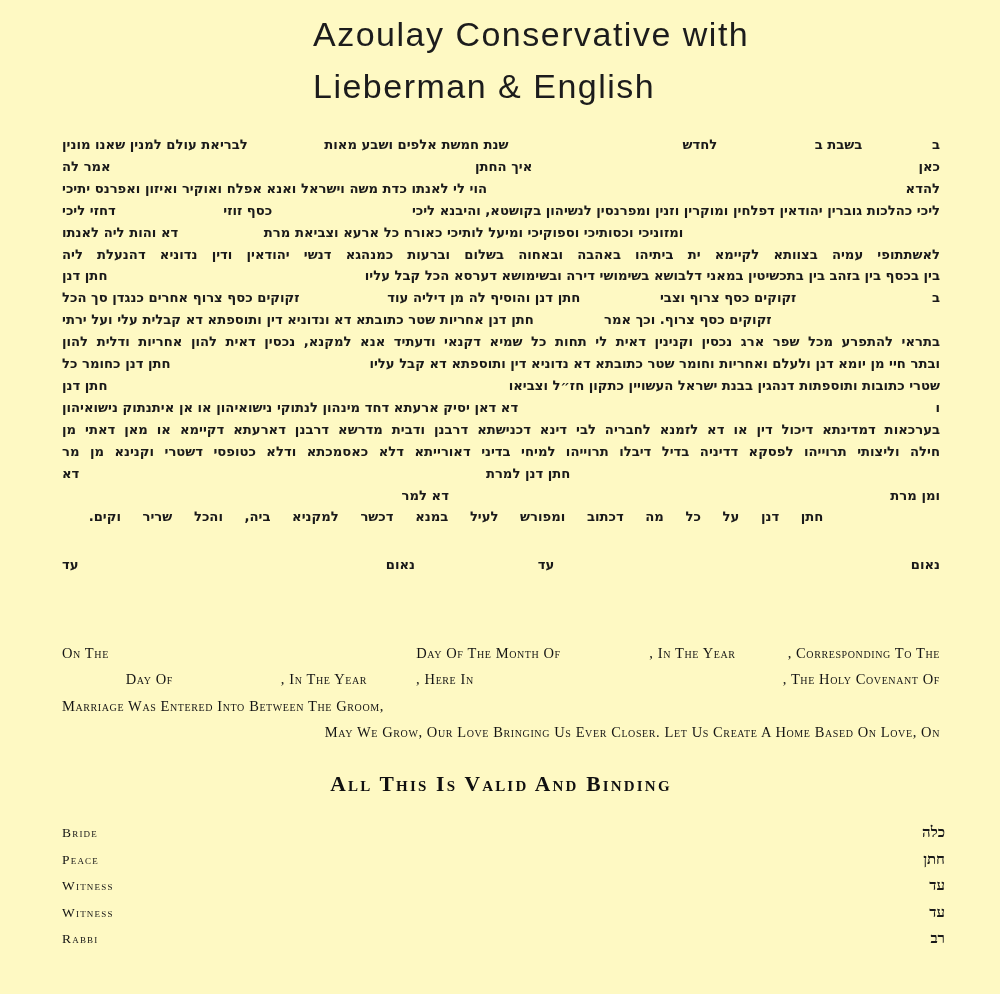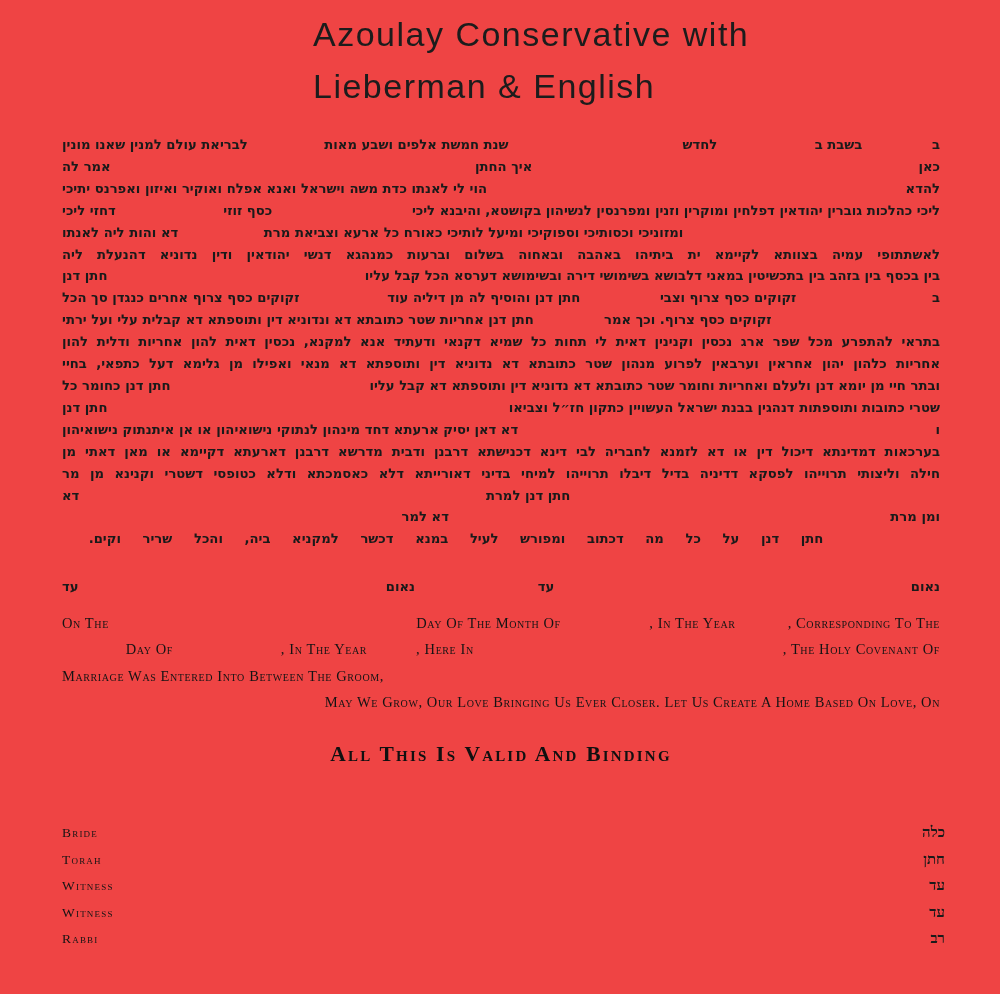--- a/index.html
+++ b/index.html
@@ -1,17 +1,17 @@
 <!DOCTYPE html>
 <html><head>
 <meta charset="utf-8">
 <style>
   html,body { margin:0; padding:0; background:#ffffff; }
   .page {
-    position:relative; width:1000px; height:994px; background:#ef4444;
+    position:relative; width:1000px; height:994px; background:#fef9c3;
     overflow:hidden; color:#161616;
   }
   
   .title {
     position:absolute; top:8px; left:313px;
     font-family:"Liberation Sans", sans-serif;
     font-size:34px; font-weight:400; letter-spacing:1.5px;
     color:#1c1c1c; line-height:52px;
   }
   
@@ -21,21 +21,21 @@
     font-weight:bold; font-size:13.2px; line-height:21.9px;
     color:#1a1a1a; white-space:nowrap;
   }
   .hl { display:flex; direction:rtl; }
   .hl .fill { flex:var(--g,1) 0 0; min-width:8px; }
   .hl.full { display:block; text-align:justify; text-align-last:justify; white-space:normal; }
   .hl.center { display:block; text-align:center; word-spacing:17px; padding-left:4px; padding-right:94px; white-space:nowrap; }
   .hl.sigline { margin-top:26px; }
   
   .eng {
-    position:absolute; left:62px; top:610px; width:878px;
+    position:absolute; left:62px; top:640px; width:878px;
     font-family:"Liberation Serif", serif; font-variant:small-caps;
     font-size:14.5px; line-height:26.3px; letter-spacing:0.6px;
     color:#141414; white-space:nowrap;
   }
   .el { display:flex; }
   .el .fill { flex:var(--g,1) 0 0; min-width:6px; }
   .el.block { display:block; }
   .el.just { display:block; text-align:justify; text-align-last:justify; white-space:normal; }
   .el.indent4 { display:block; padding-left:183px; }
   .heading {
@@ -129,21 +129,20 @@
     </div>
 
     <div class="hl">
       <span class="fill" style="--g:2.4"></span>
       <span>זקוקים כסף צרוף. וכך אמר</span>
       <span class="fill" style="--g:1"></span>
       <span>חתן דנן אחריות שטר כתובתא דא ונדוניא דין ותוספתא דא קבלית עלי ועל ירתי</span>
     </div>
 
     <div class="hl full">בתראי להתפרע מכל שפר ארג נכסין וקנינין דאית לי תחות כל שמיא דקנאי ודעתיד אנא למקנא, נכסין דאית להון אחריות ודלית להון</div>
-    <div class="hl full">אחריות כלהון יהון אחראין וערבאין לפרוע מנהון שטר כתובתא דא נדוניא דין ותוספתא דא מנאי ואפילו מן גלימא דעל כתפאי, בחיי</div>
 
     <div class="hl">
       <span>ובתר חיי מן יומא דנן ולעלם ואחריות וחומר שטר כתובתא דא נדוניא דין ותוספתא דא קבל עליו</span>
       <span class="fill"></span>
       <span>חתן דנן כחומר כל</span>
     </div>
 
     <div class="hl">
       <span>שטרי כתובות ותוספתות דנהגין בבנת ישראל העשויין כתקון חז״ל וצביאו</span>
       <span class="fill"></span>
@@ -222,21 +221,21 @@
     <div class="heading">All This Is Valid And Binding</div>
 
   </div>
 
   <div class="sig">
     <div class="sigrow">
       <span class="en">Bride</span>
       <span class="he">כלה</span>
     </div>
     <div class="sigrow">
-      <span class="en">Torah</span>
+      <span class="en">Peace</span>
       <span class="he">חתן</span>
     </div>
     <div class="sigrow">
       <span class="en">Witness</span>
       <span class="he">עד</span>
     </div>
     <div class="sigrow">
       <span class="en">Witness</span>
       <span class="he">עד</span>
     </div>

